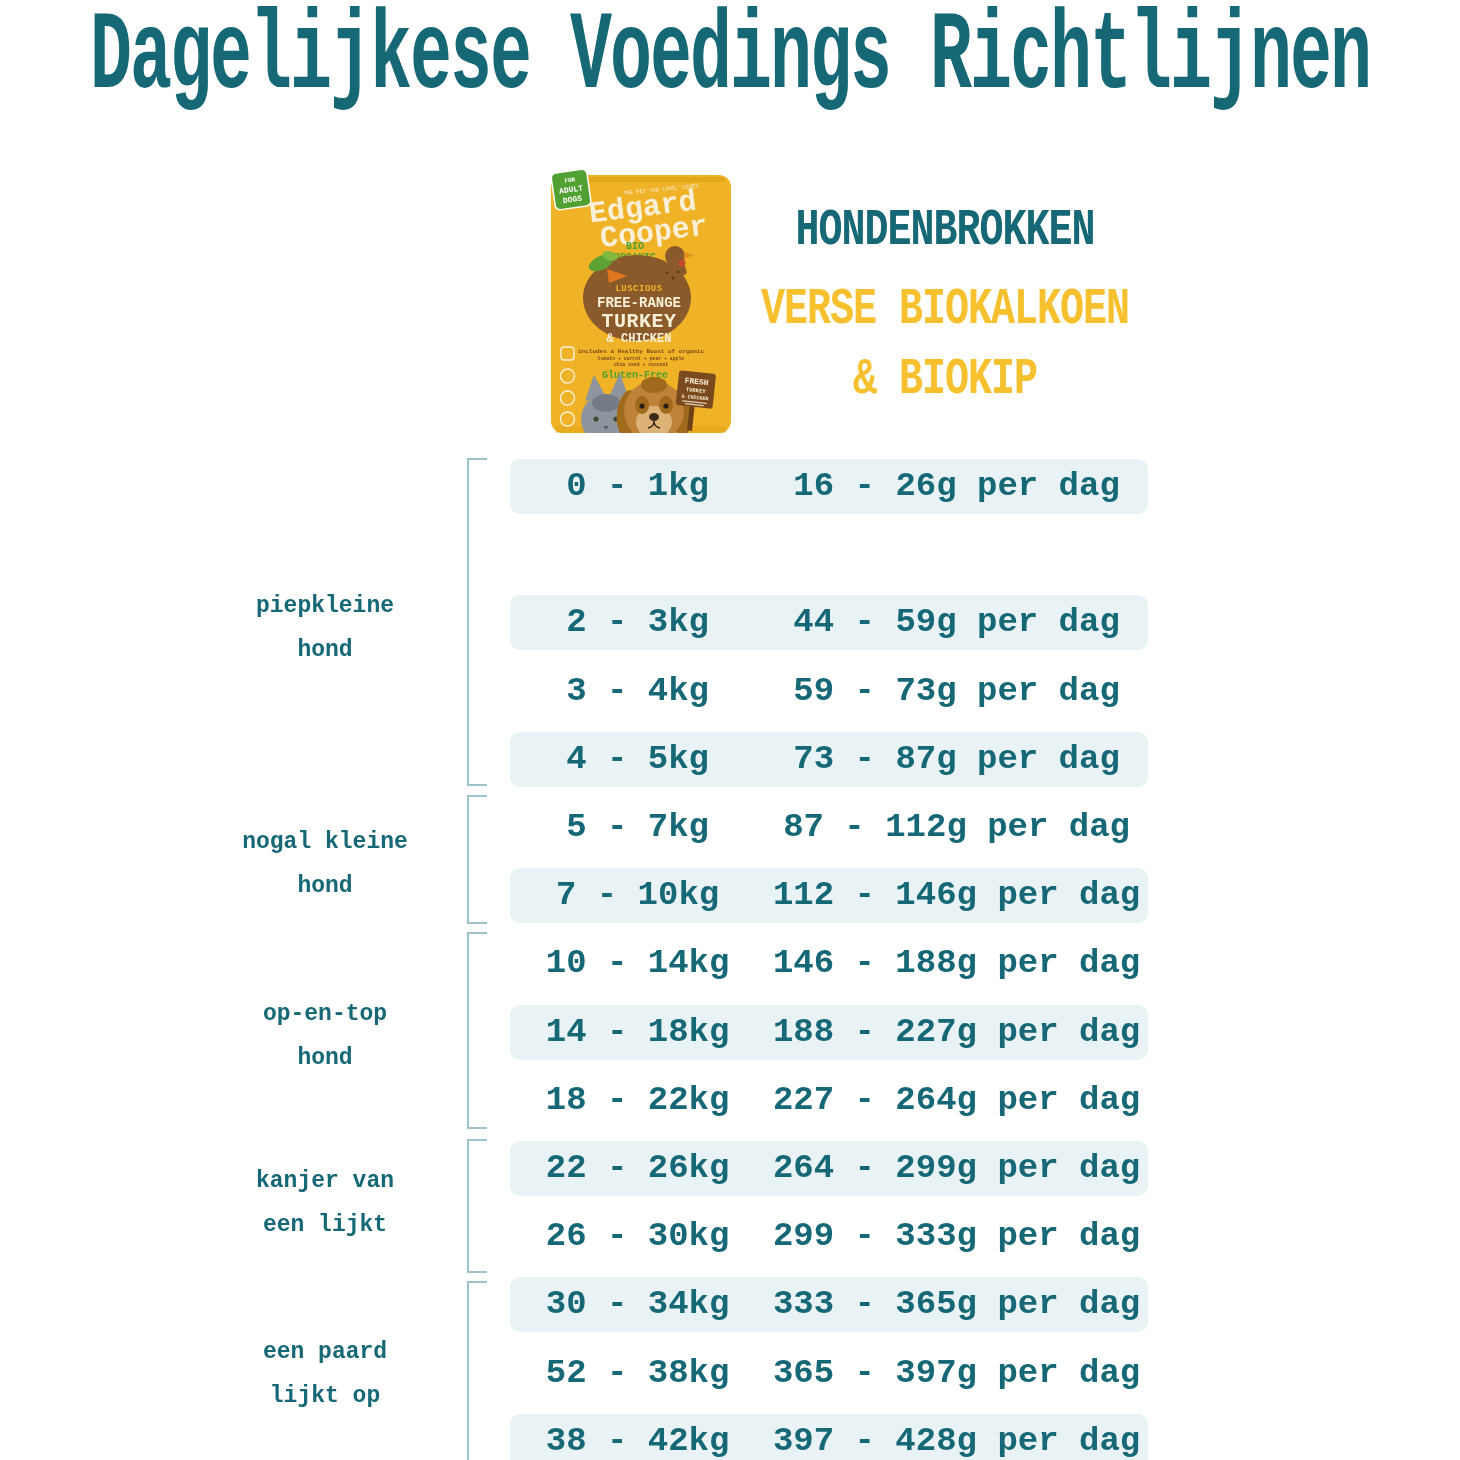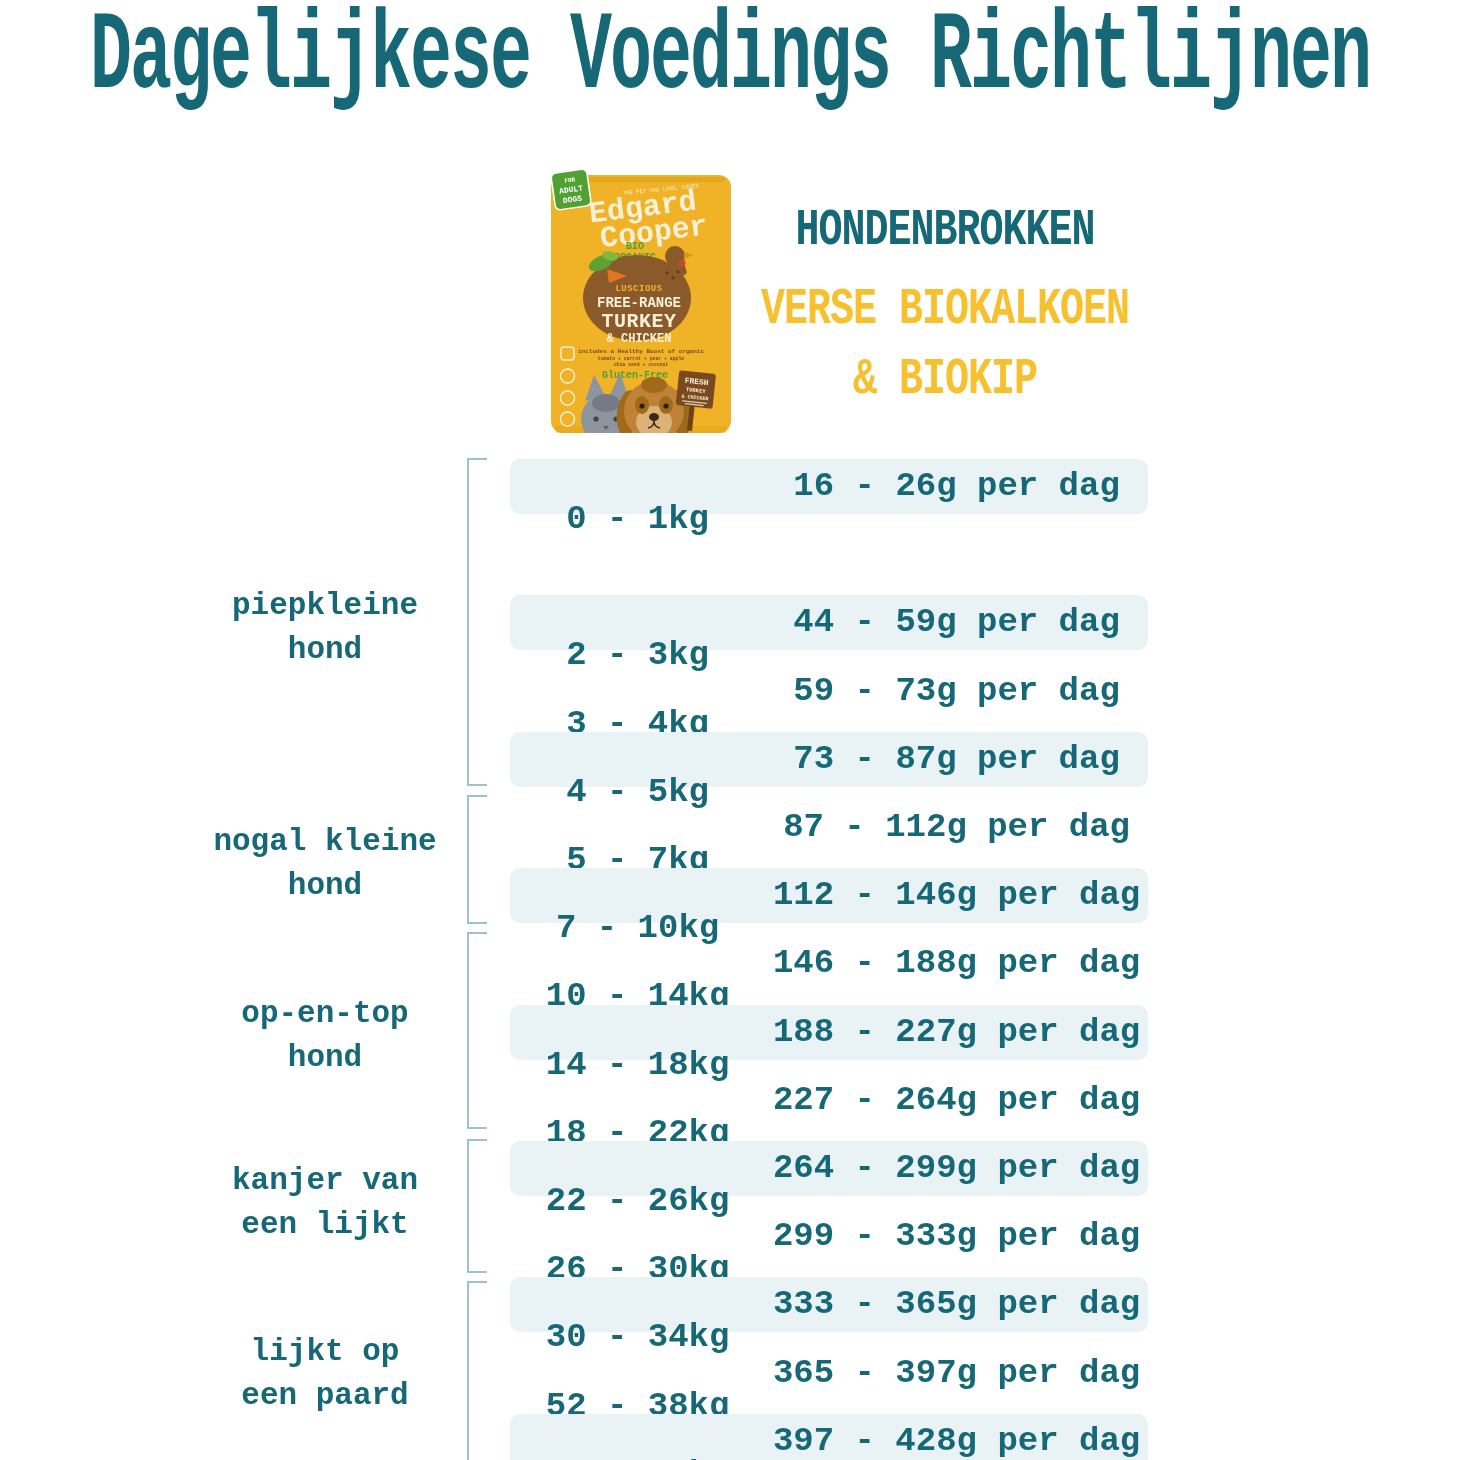--- a/index.html
+++ b/index.html
@@ -22,29 +22,29 @@
   .ph3{top:354px;color:#f6c02e;}
   .bag{position:absolute;left:549px;top:161px;width:184px;height:276px;}
   .row{
     position:absolute;left:510px;width:638px;height:55px;border-radius:10px;display:flex;
   }
   .row.shaded{background:#e9f2f4;}
   .cell{
     line-height:55px;text-align:center;font-size:34px;font-weight:bold;color:#166876;
     white-space:nowrap;
   }
-  .cell.w{width:40%;margin-top:33px;}
+  .cell.w{width:40%;}
   .cell.a{width:60%;}
   .bracket{
     position:absolute;left:467px;width:20px;
     border:2px solid #9dc2c9;border-right:none;box-sizing:border-box;
   }
   .glabel{
     position:absolute;left:160px;width:330px;text-align:center;
-    font-size:31px;font-weight:bold;color:#166876;line-height:44px;
+    font-size:23px;font-weight:bold;color:#166876;line-height:44px;
   }
 </style>
 </head>
 <body>
 
 <div class="page">
 
   <h1 class="title">Dagelijkese Voedings Richtlijnen</h1>
 
   <svg class="bag" viewBox="0 0 184 276">
@@ -163,22 +163,22 @@
   </div>
   <div class="glabel" style="top:992px">
     <div>op-en-top</div>
     <div>hond</div>
   </div>
   <div class="glabel" style="top:1159px">
     <div>kanjer van</div>
     <div>een lijkt</div>
   </div>
   <div class="glabel" style="top:1330px">
+    <div>een paard</div>
     <div>lijkt op</div>
-    <div>een paard</div>
   </div>
 
   <div class="row shaded" style="top:459px">
     <div class="cell w">0 - 1kg</div>
     <div class="cell a">16 - 26g per dag</div>
   </div>
   <div class="row shaded" style="top:595px">
     <div class="cell w">2 - 3kg</div>
     <div class="cell a">44 - 59g per dag</div>
   </div>

